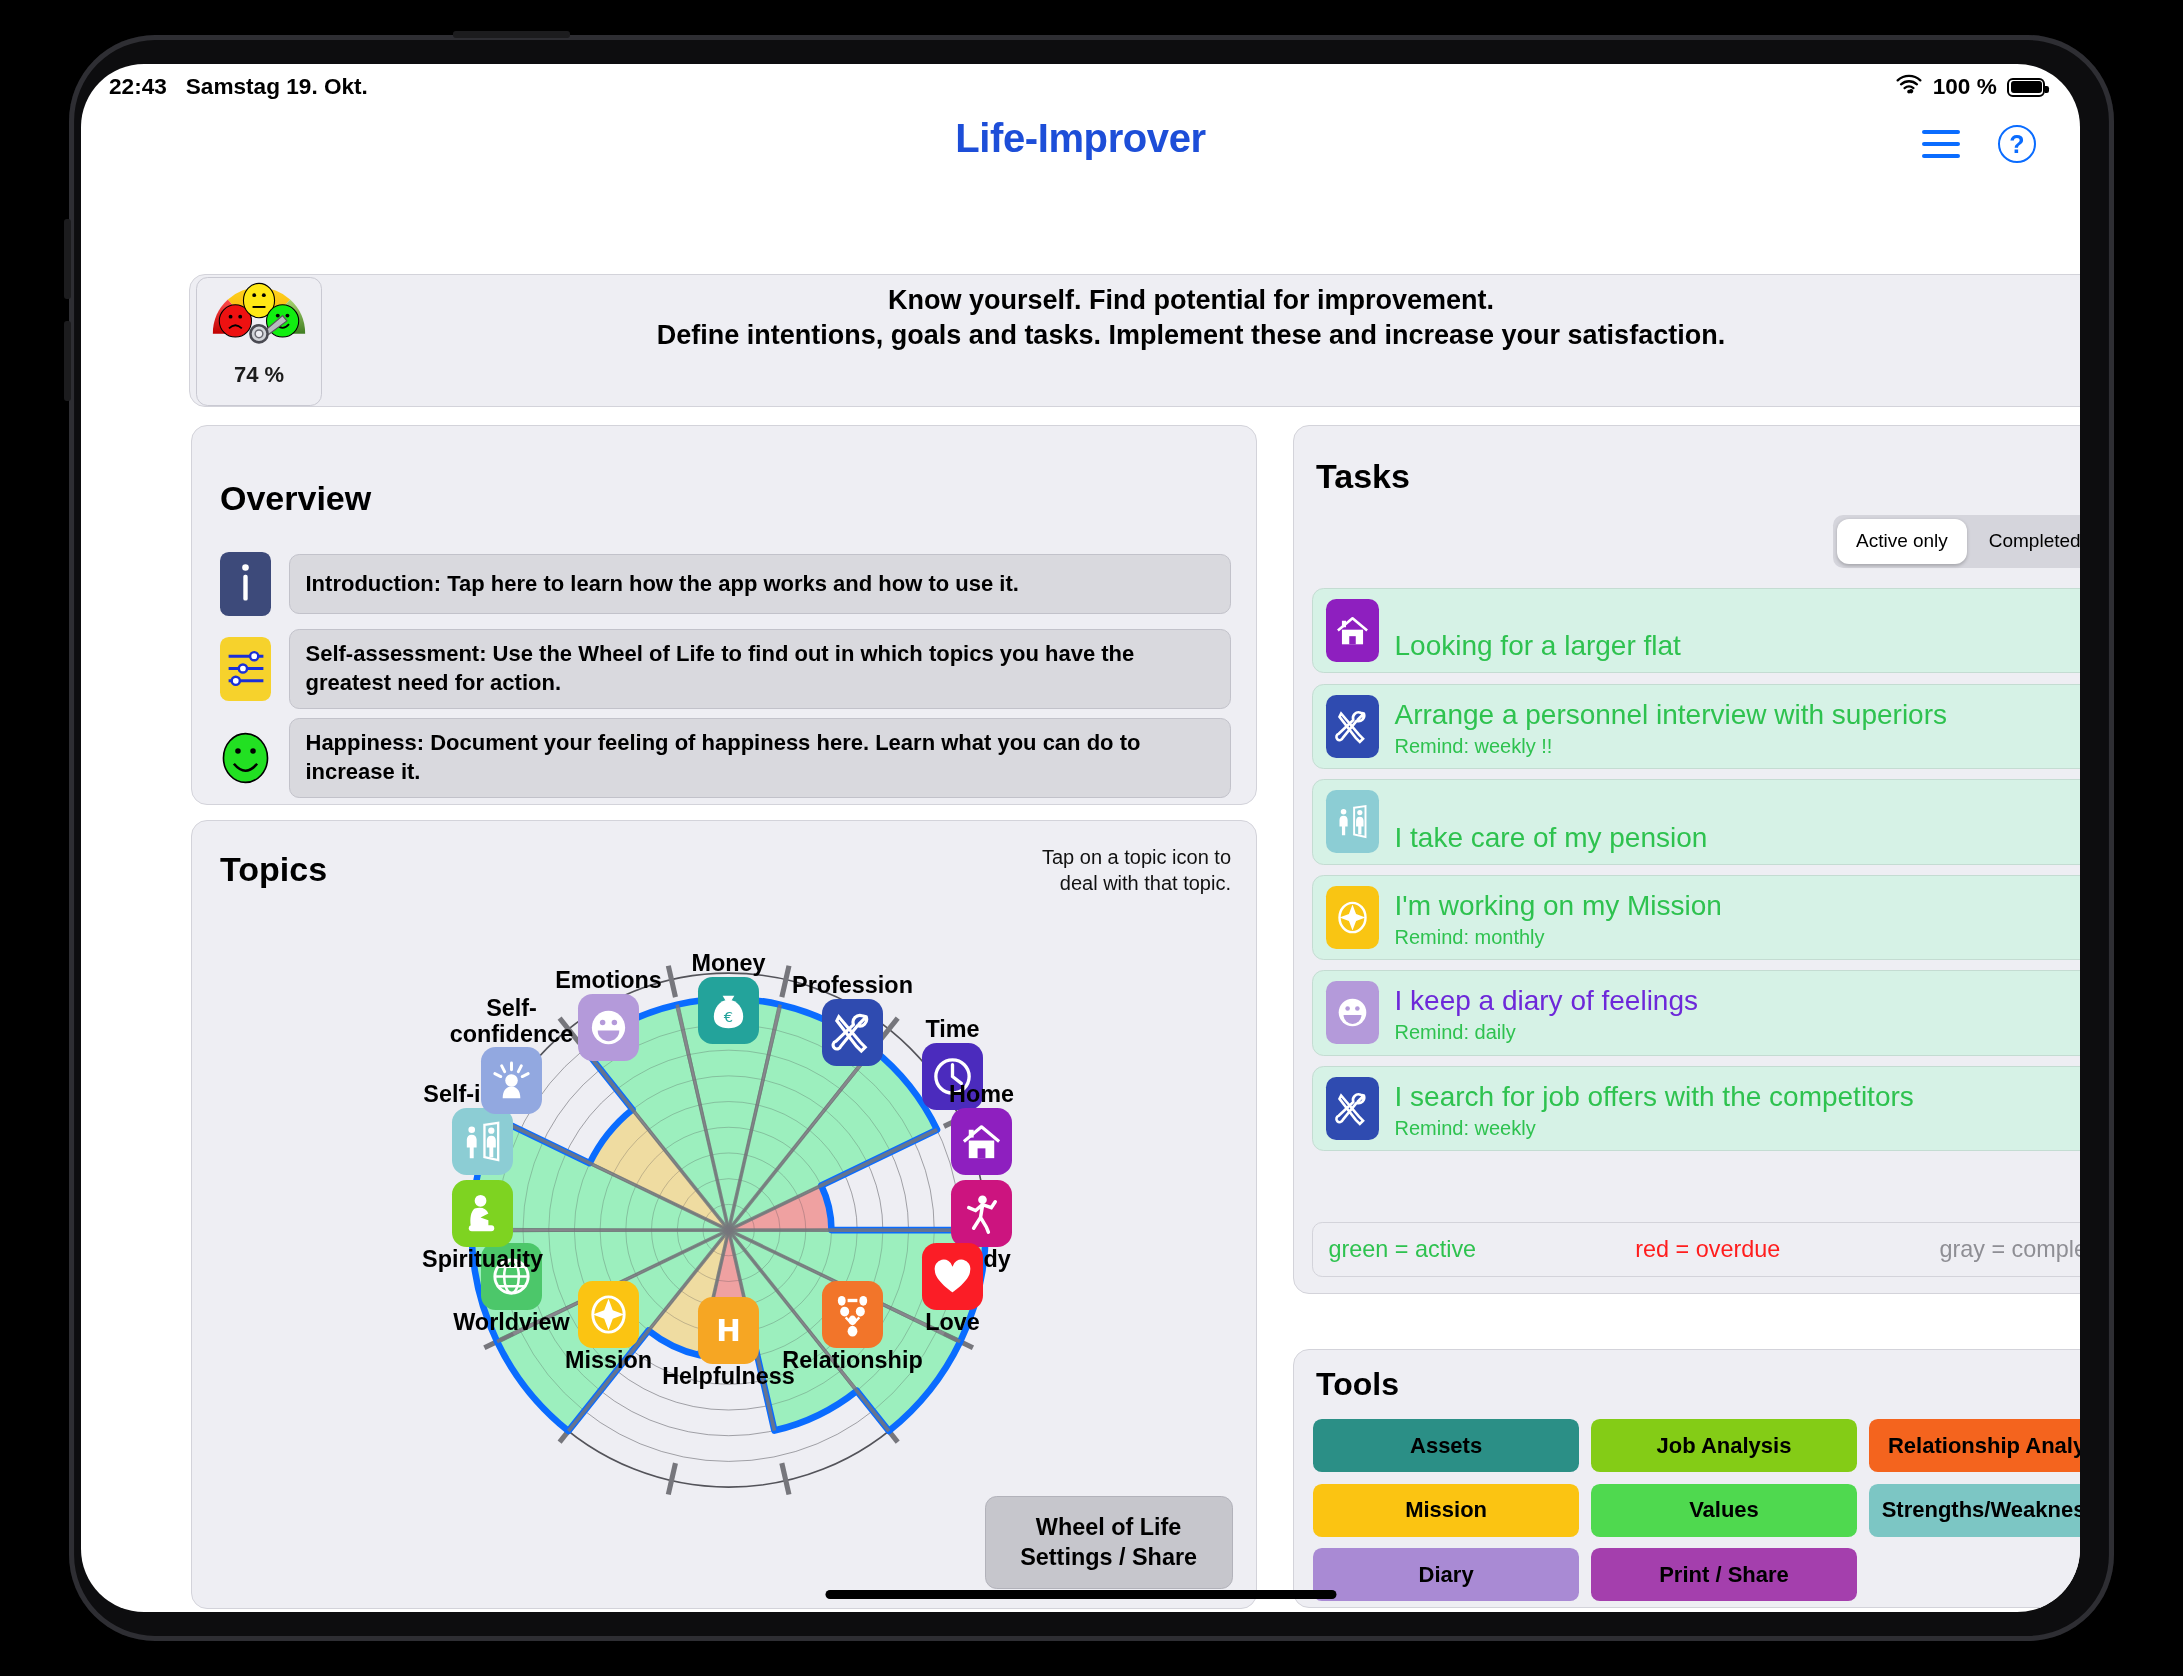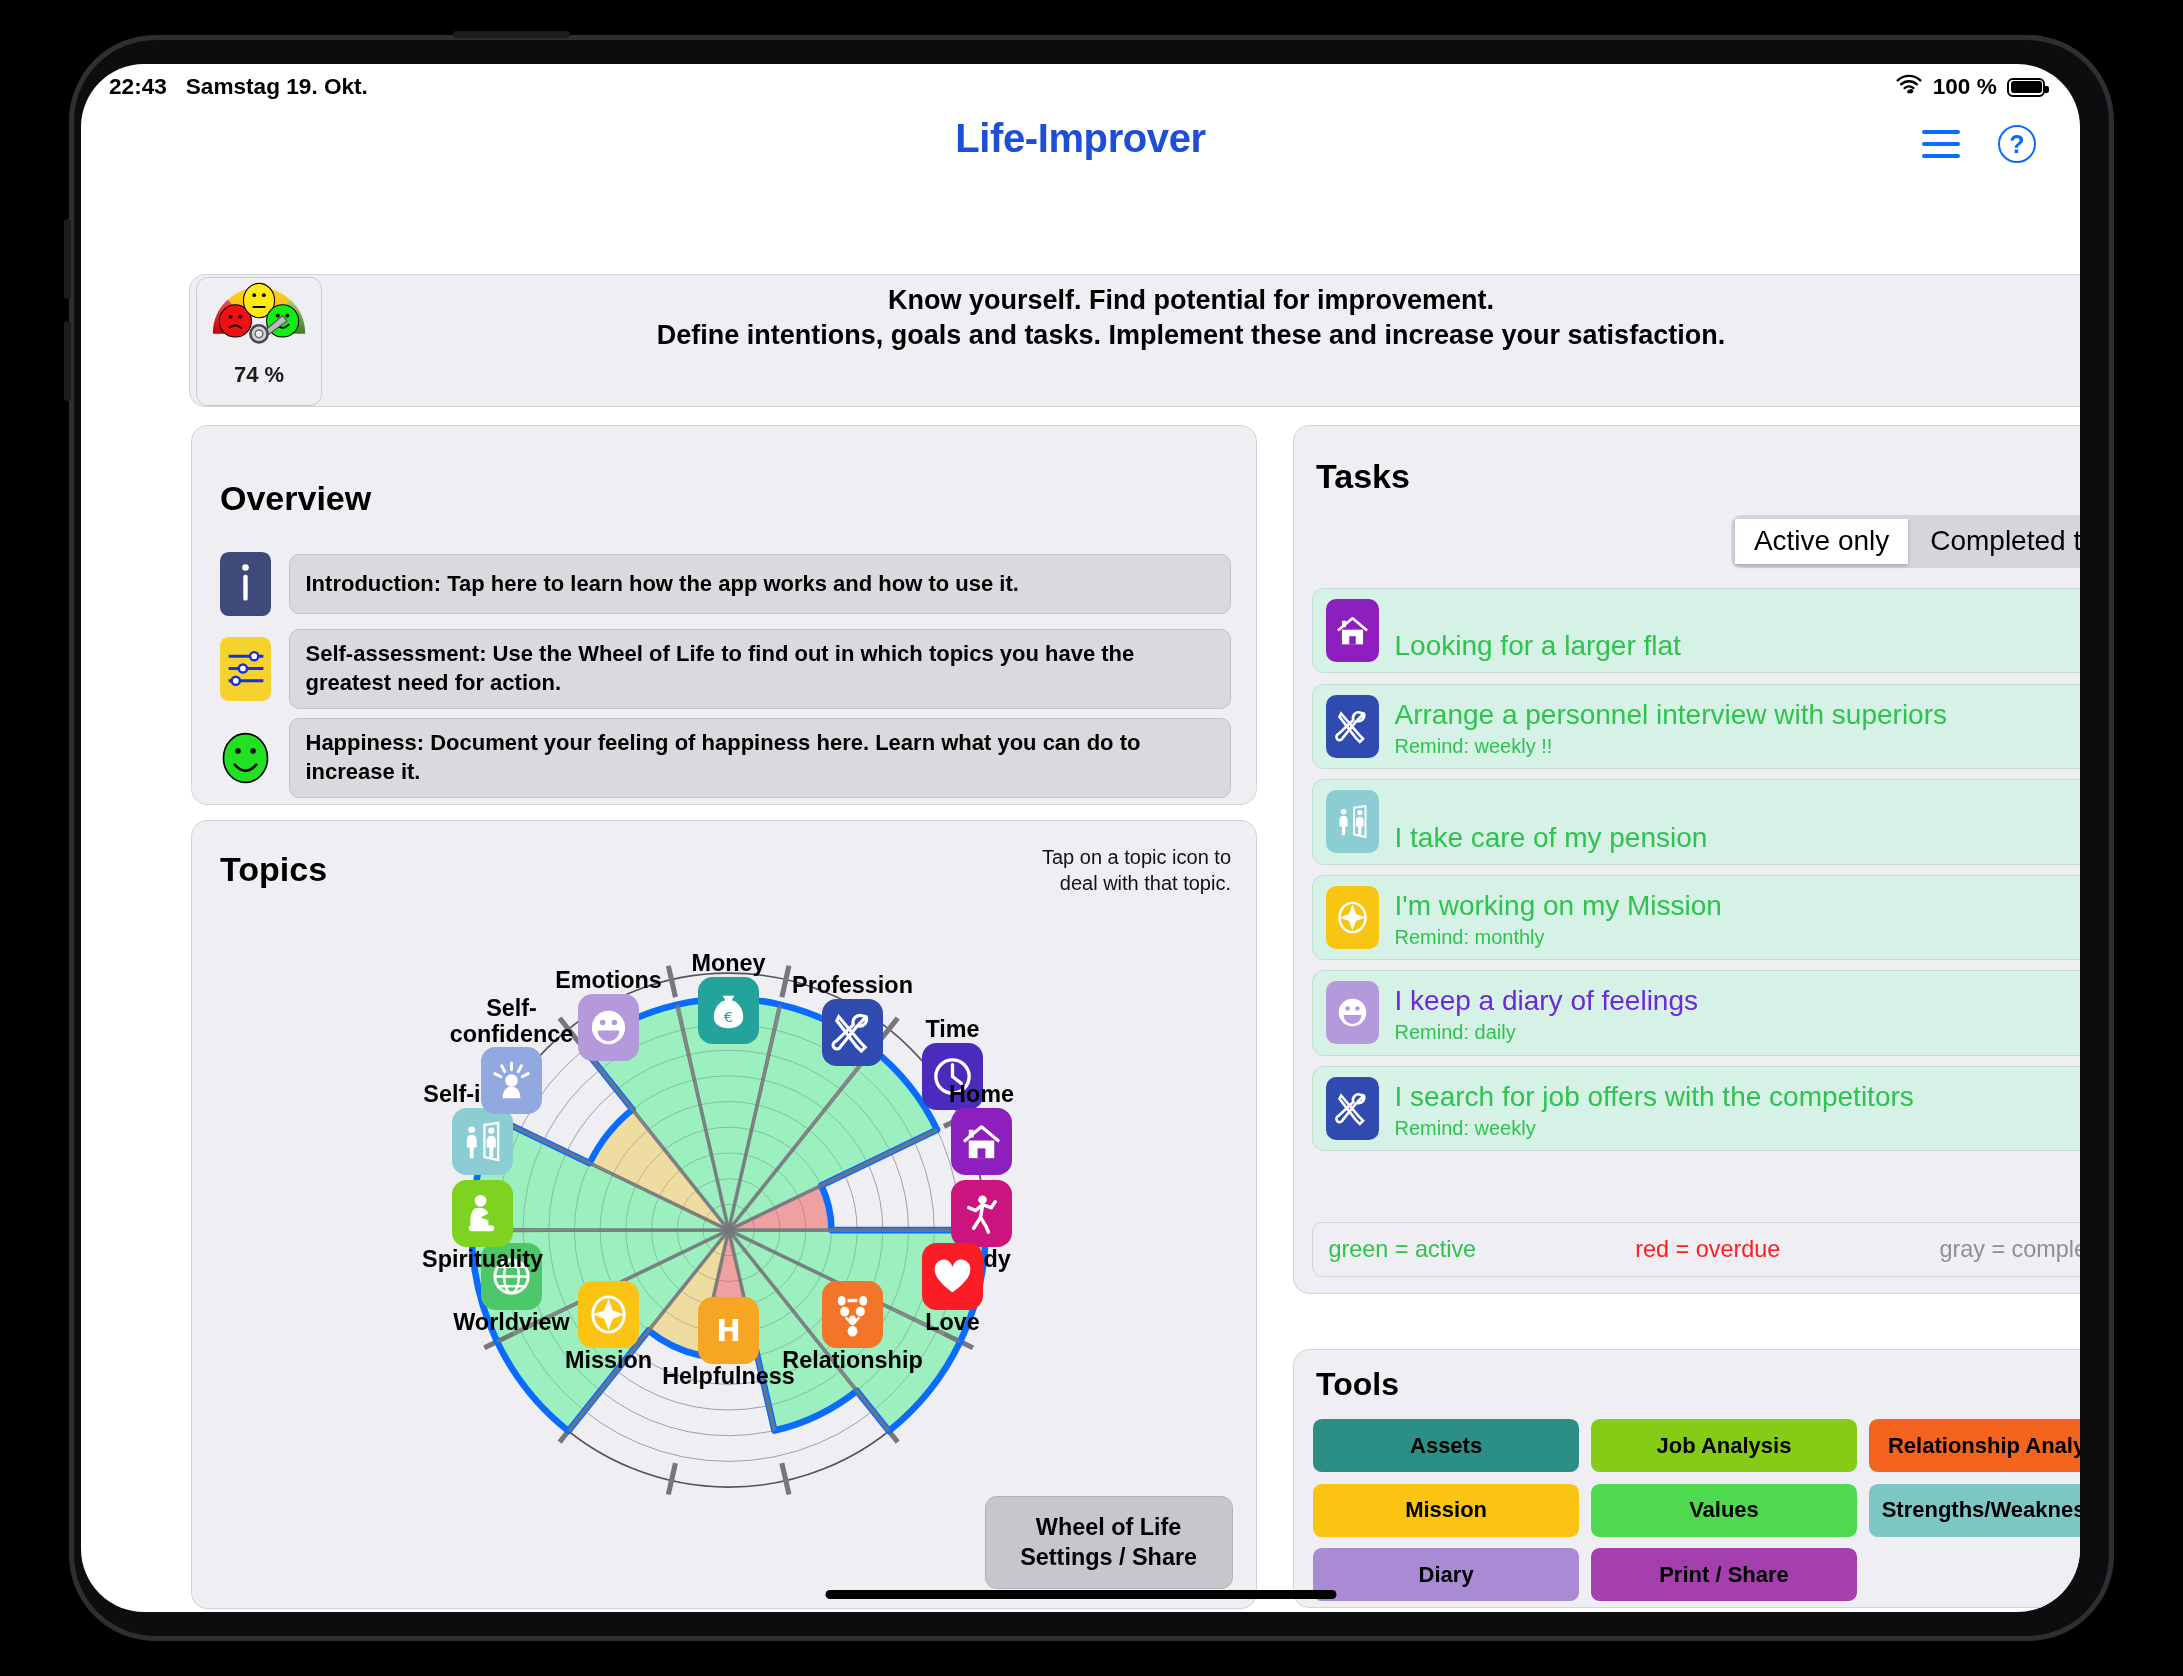--- a/index.html
+++ b/index.html
@@ -109,21 +109,21 @@
     font-size:23.4px; font-weight:bold; color:#000; line-height:1.25; cursor:pointer;
   }
 
   
   #tasks { position:absolute; left:1212px; top:361px; width:862px; height:869px; }
   #tasks .card-title { position:absolute; left:22px; top:31px; }
   #seg-control {
     position:absolute; right:19px; top:89px; height:53px;
     background:#d5d5dc; border-radius:10.2px; padding:3.7px; display:flex; gap:2.9px;
   }
-  .seg { padding:0 19px; height:45px; border-radius:0; font-size:28px;
+  .seg { padding:0 19px; height:45px; border-radius:12px; font-size:19px;
          display:flex; align-items:center; justify-content:center; color:#000; cursor:pointer; }
   .seg.on { background:#fff; box-shadow:0 1.5px 3.7px rgba(0,0,0,.22); }
   #task-list { position:absolute; left:17.5px; right:17.5px; top:162px; display:flex; flex-direction:column; gap:10.2px; }
   .task {
     background:#d6f2e6; border:1.5px solid #c4dcd2; border-radius:11.7px;
     display:flex; align-items:flex-end; gap:16px; padding:10.2px 13px; min-height:76px; cursor:pointer;
   }
   .task-icon { width:53px; height:63px; border-radius:10.2px; flex:none;
                display:flex; align-items:center; justify-content:center; }
   .task-icon svg { width:39px; height:39px; }

